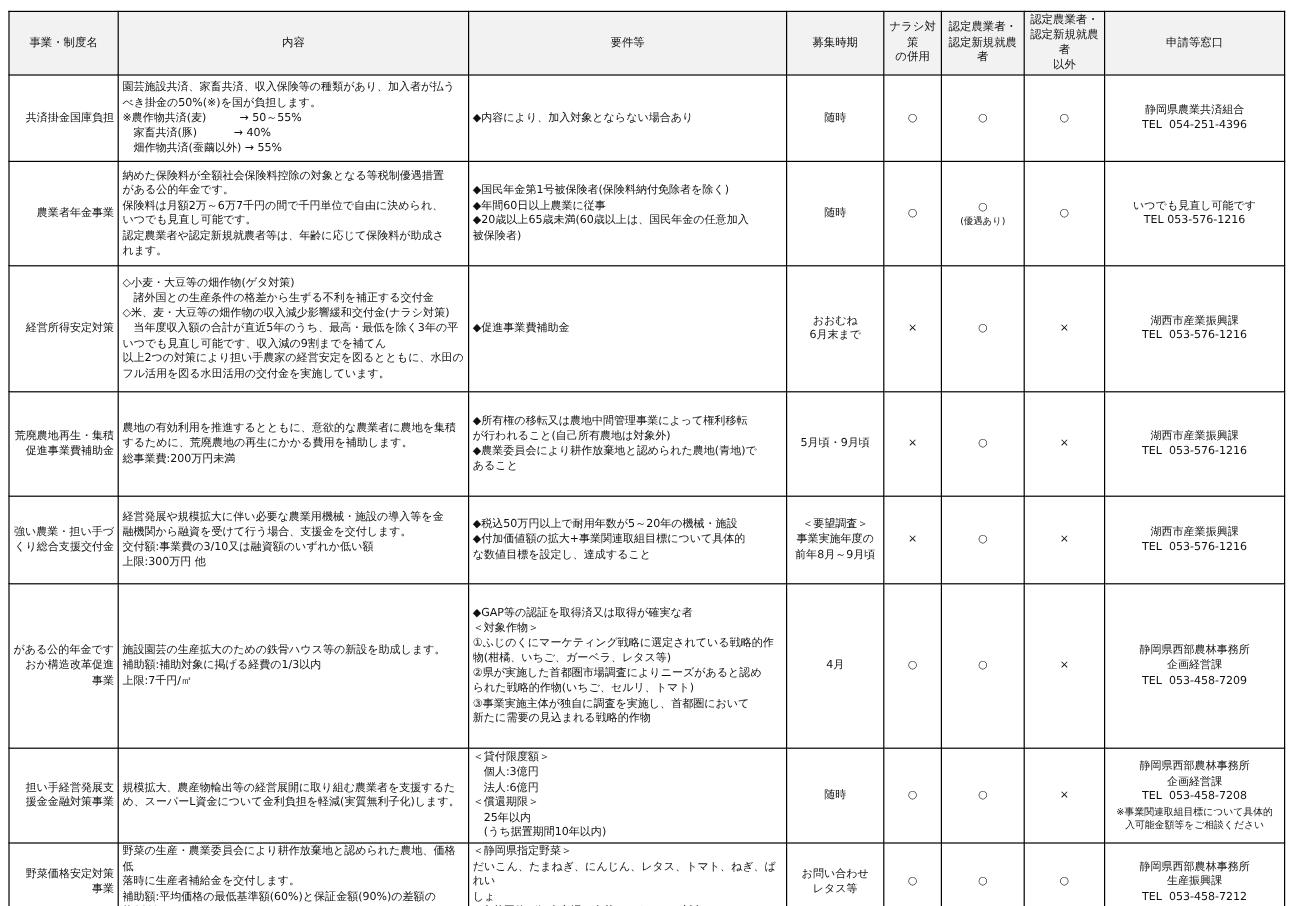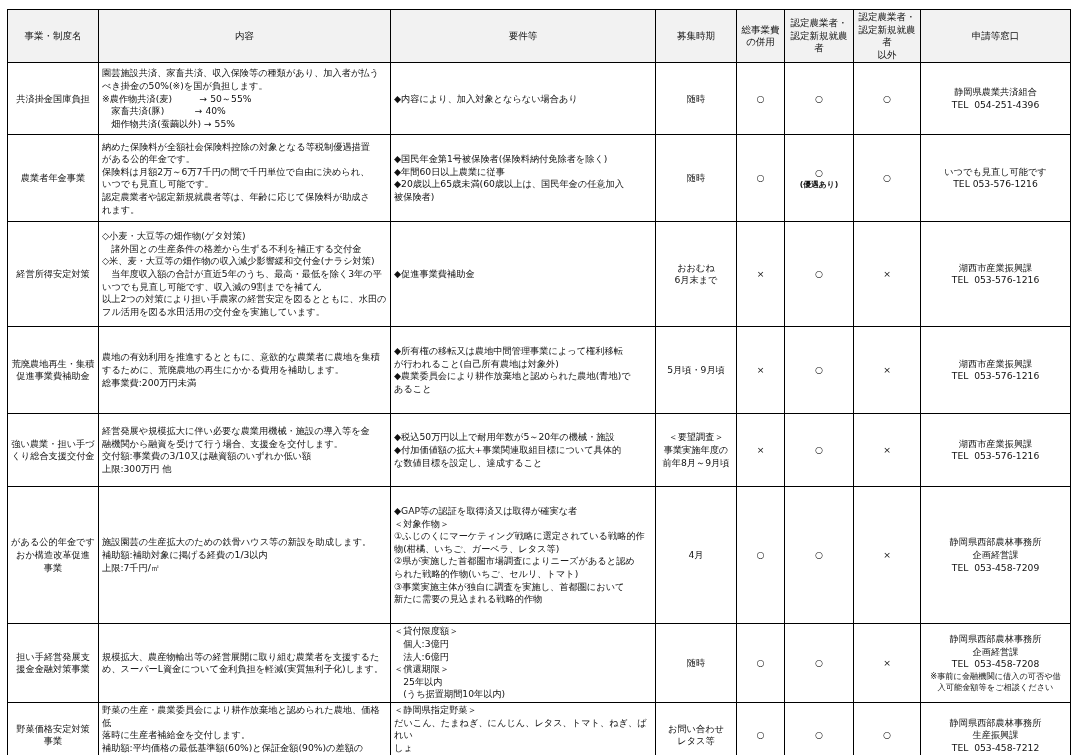--- a/index.html
+++ b/index.html
@@ -3,25 +3,25 @@
 <meta charset="utf-8">
 <style>
   html, body { margin:0; padding:0; background:#ffffff; }
   body { width:1082px; height:755px; position:relative; overflow:hidden;
          font-family:"DejaVu Sans","Liberation Sans",sans-serif; color:#111; }
   table.grid { position:absolute; left:7px; top:9px; border-collapse:collapse; table-layout:fixed; }
   table.grid td, table.grid th { border:1.5px solid #000; padding:1px 3px; vertical-align:middle;
          font-size:9.2px; line-height:12.6px; overflow:hidden; }
   table.grid th { background:#f2f2f2; font-weight:normal; text-align:center; font-size:9.5px; }
   th.small { font-size:7.6px; line-height:10px; }
-  td.name { text-align:center; font-size:9.6px; line-height:13px; }
+  td.name { text-align:right; font-size:9.6px; line-height:13px; }
   td.center { text-align:center; }
   td.mark { text-align:center; font-size:11px; }
   .line { display:block; white-space:pre-wrap; }
-  .sub { display:block; font-size:7.8px; line-height:10px;font-weight:bold; }
+  .sub { display:block; font-size:7.8px; line-height:10px; }
   .note { display:block; font-size:8.2px; line-height:11px; }
 </style>
 </head>
 <body>
 
 <table class="grid">
   <colgroup>
     <col style="width:91px">
       <col style="width:292px">
       <col style="width:265px">
@@ -31,21 +31,21 @@
       <col style="width:67px">
       <col style="width:150px">
   </colgroup>
   <thead>
     <tr style="height:37px">
       <th>事業・制度名</th>
       <th>内容</th>
       <th>要件等</th>
       <th>募集時期</th>
       <th>
-        <span class="line">総事業費</span>
+        <span class="line">ナラシ対策</span>
         <span class="line">の併用</span>
       </th>
       <th class="small">
         <span class="line">認定農業者・</span>
         <span class="line">認定新規就農者</span>
       </th>
       <th class="small">
         <span class="line">認定農業者・</span>
         <span class="line">認定新規就農者</span>
         <span class="line">以外</span>
@@ -288,21 +288,21 @@
         <td class="mark">
           <span class="line">○</span>
         </td>
         <td class="mark">
           <span class="line">×</span>
         </td>
         <td class="center">
           <span class="line">静岡県西部農林事務所</span>
           <span class="line">企画経営課</span>
           <span class="line">TEL  053-458-7208</span>
-          <span class="note">※事前に金融機関に借入の可否や借</span>
+          <span class="note">※事業関連取組目標について具体的</span>
           <span class="note">入可能金額等をご相談ください</span>
         </td>
       </tr>
       <tr style="height: 64px;">
         <td class="name">
           <span class="line">野菜価格安定対策</span>
           <span class="line">事業</span>
         </td>
         <td>
           <span class="line">野菜の生産・農業委員会により耕作放棄地と認められた農地、価格低</span>

